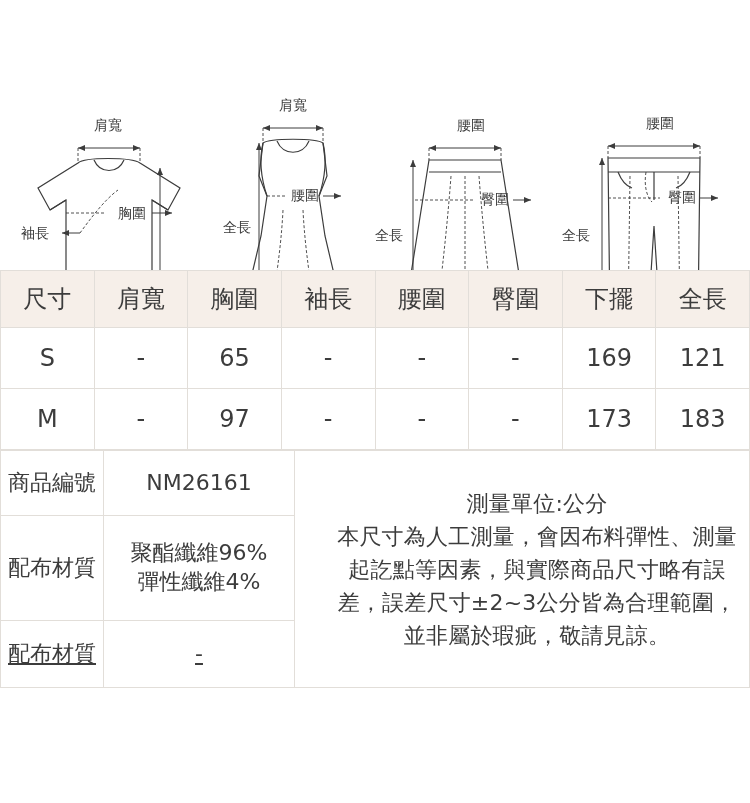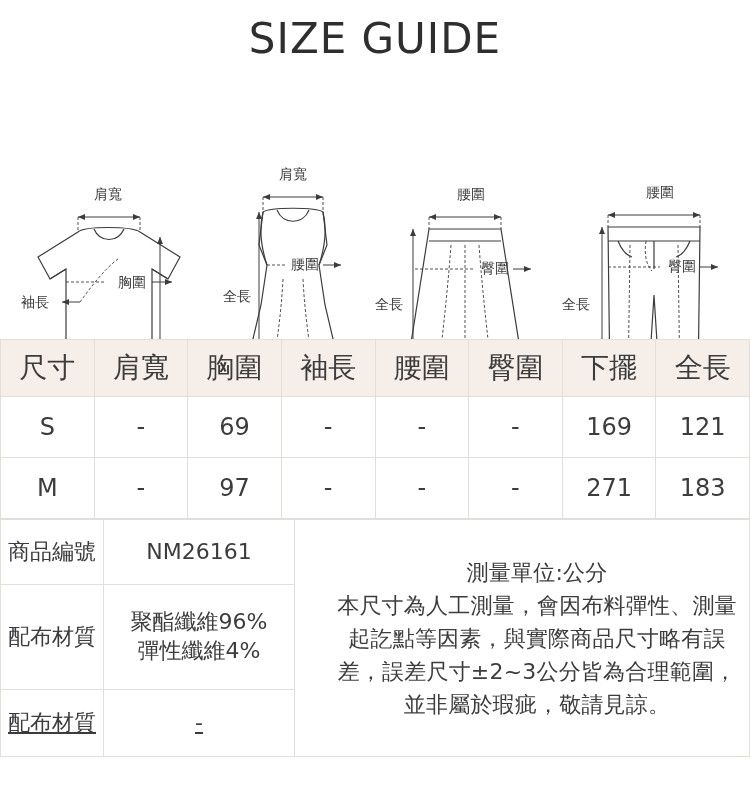--- a/index.html
+++ b/index.html
@@ -55,21 +55,21 @@
     text-align: center;
     font-size: 24px;
     font-weight: normal;
     color: #3c3c3c;
     height: 58px;
     font-family: "DejaVu Sans", sans-serif;
   }
   .size-table thead th {
     background: #f6efe9;
     height: 54px;
-    font-size: 28px;
+    font-size: 24px;
   }
   .size-table tbody td {
     background: #ffffff;
   }
   .size-table tbody tr td:first-child {
     background: #ffffff;
   }
   
   .info-table {
     border-collapse: collapse;
@@ -129,21 +129,20 @@
     stroke-width: 0.9;
     stroke-dasharray: 3 2;
     fill: none;
   }
 </style>
 </head>
 <body>
 
 <div class="page">
 
-  <div class="title">SIZE GUIDE</div>
 
   <div class="illus">
 
     <div class="figwrap" style="left:0px; top:0px;">
       <svg width="215" height="270" viewBox="0 0 215 270">
 
         <text x="108" y="130" text-anchor="middle">肩寬</text>
         <line class="measline" x1="78" y1="148" x2="140" y2="148"></line>
         <polygon points="78,148 85,145 85,151" fill="#3c3c3c"></polygon>
         <polygon points="140,148 133,145 133,151" fill="#3c3c3c"></polygon>
@@ -307,35 +306,35 @@
         <th>腰圍</th>
         <th>臀圍</th>
         <th>下擺</th>
         <th>全長</th>
       </tr>
     </thead>
     <tbody>
       <tr>
         <td>S</td>
         <td>-</td>
-        <td>69</td>
+        <td>65</td>
         <td>-</td>
         <td>-</td>
         <td>-</td>
         <td>169</td>
         <td>121</td>
       </tr>
       <tr>
         <td>M</td>
         <td>-</td>
         <td>97</td>
         <td>-</td>
         <td>-</td>
         <td>-</td>
-        <td>271</td>
+        <td>173</td>
         <td>183</td>
       </tr>
     </tbody>
   </table>
 
   <table class="info-table">
     <tbody>
       <tr class="row-code">
         <td class="info-label">商品編號</td>
         <td class="info-value">NM26161</td>

